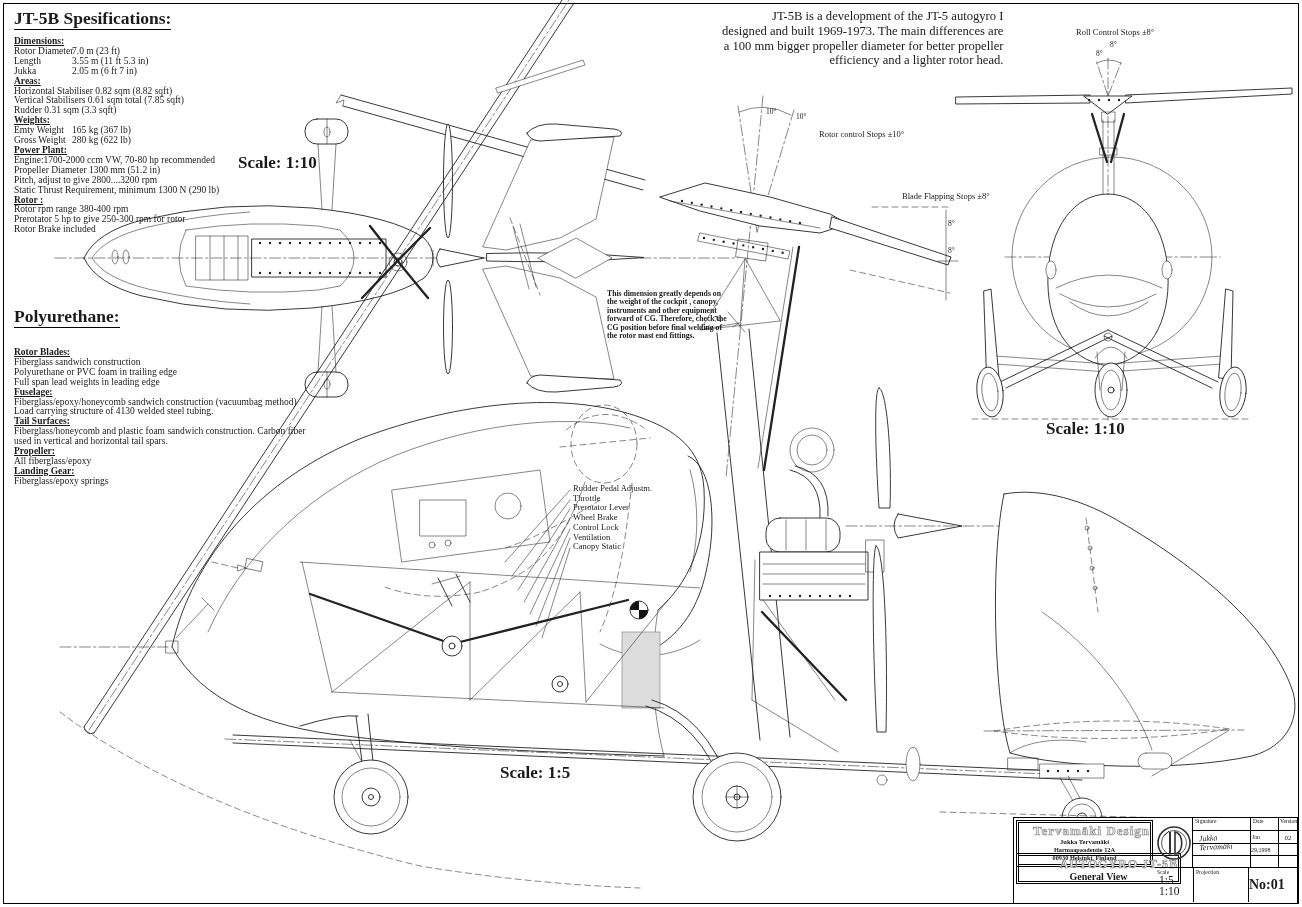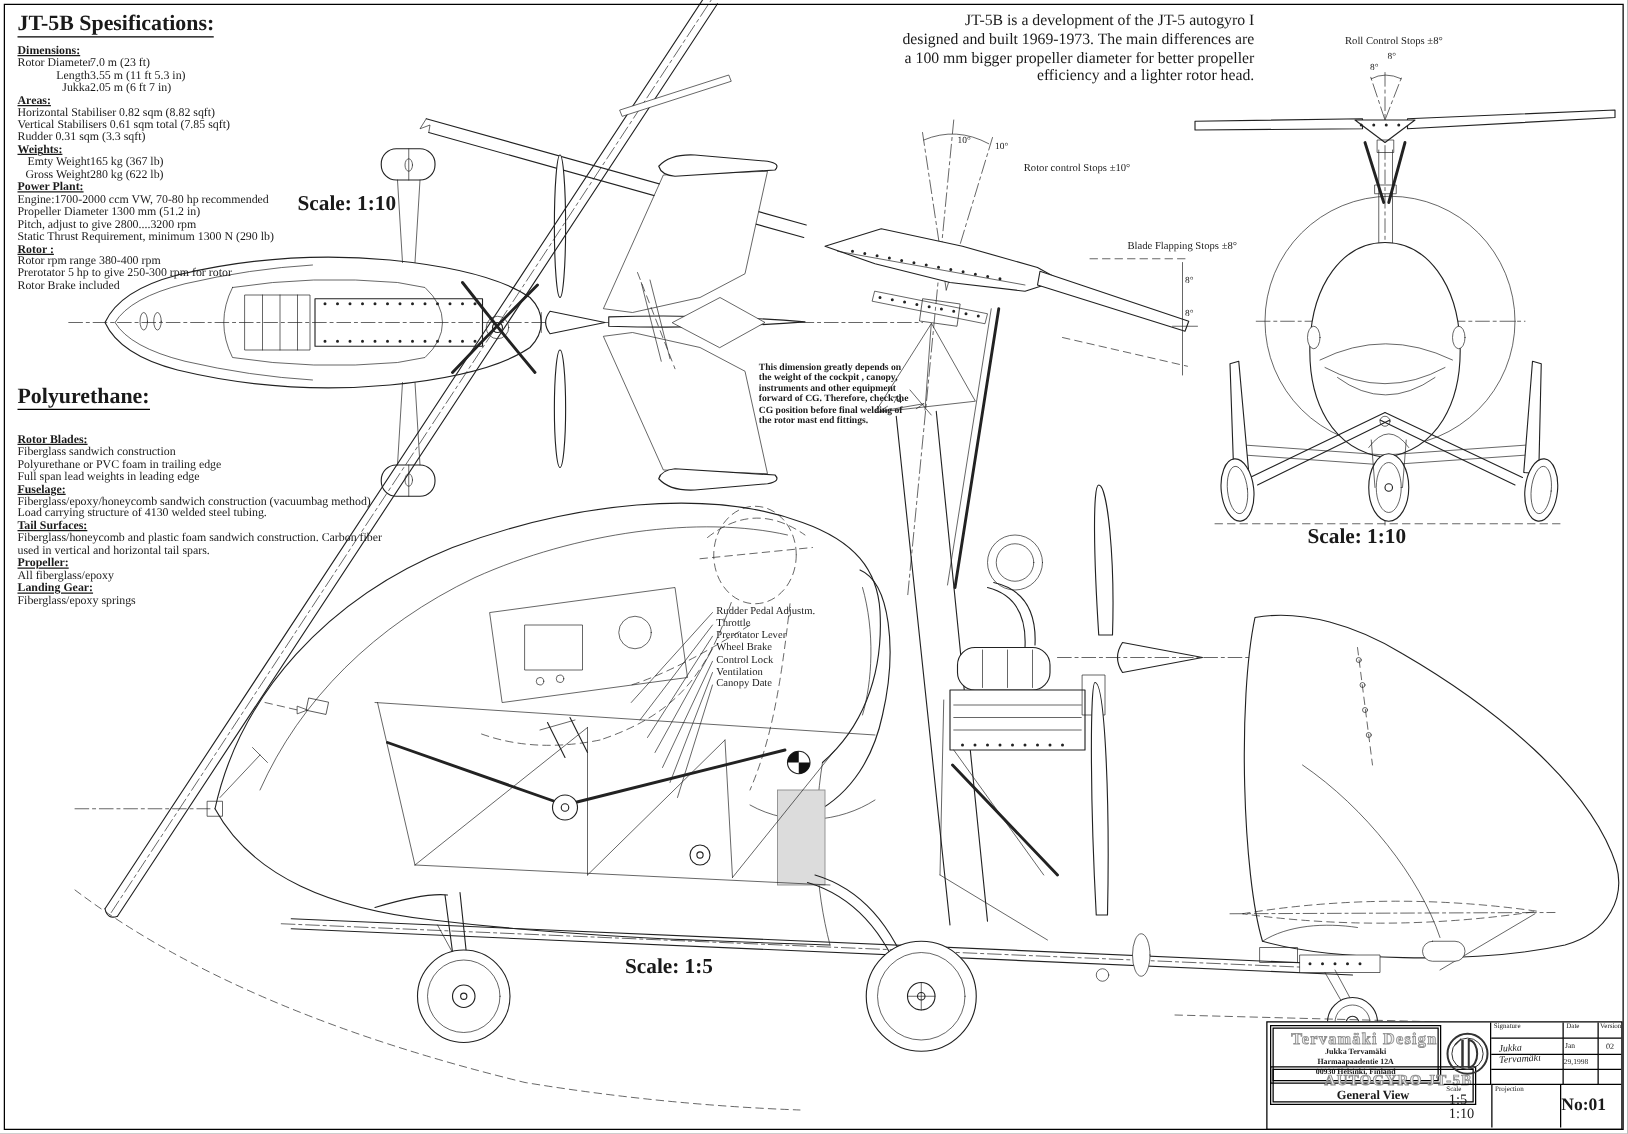--- a/index.html
+++ b/index.html
@@ -10,21 +10,21 @@
   .ln{fill:none;stroke:#222;stroke-width:0.9;stroke-linecap:round;stroke-linejoin:round;}
   .tn{stroke-width:0.55;}
   .tk{stroke-width:2.3;}
   .fw{fill:#fff;}
   .dsh{stroke-dasharray:6 4;}
   .dd{stroke-dasharray:11 3 2.5 3;}
   .dot{stroke-dasharray:0 10;stroke-width:2.4;stroke-linecap:round;}
   .t{position:absolute;white-space:nowrap;}
   .spec{font-size:9.5px;line-height:9.9px;}
   .spec .h{font-weight:bold;text-decoration:underline;}
-  .row{display:flex;text-align:right;}
+  .row{display:flex;}
   .row .lbl{width:58px;}
   .big-title{font-size:17.5px;font-weight:bold;border-bottom:1.6px solid #000;display:inline-block;padding-bottom:0px;}
   .desc{font-size:12.6px;line-height:14.8px;}
   .note{width:126px;font-size:7.7px;line-height:8.4px;font-weight:bold;white-space:normal;}
   .callout{font-size:8.5px;}
   .ang{font-size:7.5px;}
   .scale-lbl{font-size:17px;font-weight:bold;}
   .controls{font-size:8.5px;line-height:9.7px;}
   
   .tb{position:absolute;left:1013px;top:817px;width:285px;height:87px;border:1.4px solid #000;background:#fff;box-sizing:border-box;}
@@ -420,21 +420,21 @@
     <div>the rotor mast end fittings.</div>
   </div>
 
   <div class="t controls" style="left:573px;top:484px;">
     <div>Rudder Pedal Adjustm.</div>
     <div>Throttle</div>
     <div>Prerotator Lever</div>
     <div>Wheel Brake</div>
     <div>Control Lock</div>
     <div>Ventilation</div>
-    <div>Canopy Date</div>
+    <div>Canopy Static</div>
   </div>
 
   <div class="t callout" style="left:1076px;top:27px;">Roll Control Stops ±8°</div>
   <div class="t ang" style="left:1110px;top:40px;">8°</div>
   <div class="t ang" style="left:1096px;top:49px;">8°</div>
   <div class="t callout" style="left:819px;top:129px;">Rotor control Stops ±10°</div>
   <div class="t ang" style="left:766px;top:107px;">10°</div>
   <div class="t ang" style="left:796px;top:112px;">10°</div>
   <div class="t callout" style="left:902px;top:191px;">Blade Flapping Stops ±8°</div>
   <div class="t ang" style="left:948px;top:219px;">8°</div>

